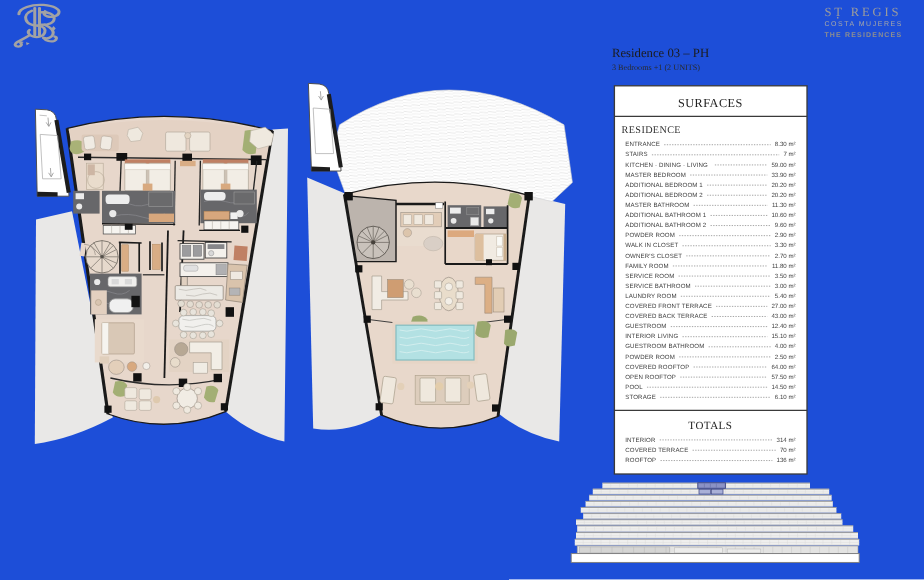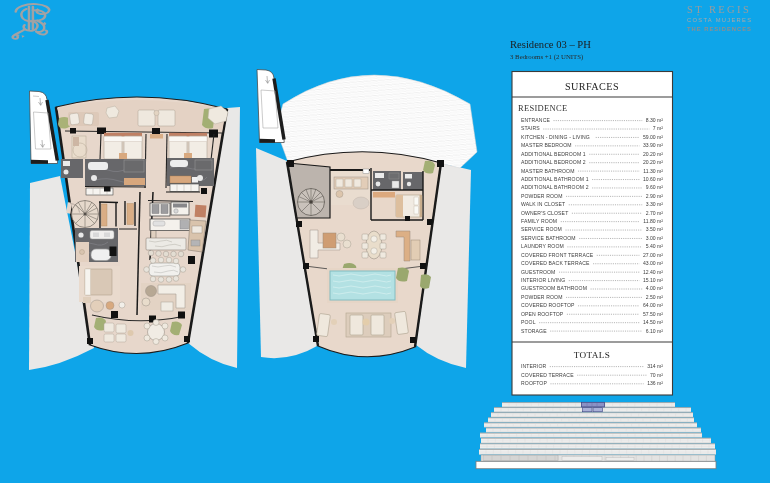--- a/index.html
+++ b/index.html
@@ -1,16 +1,16 @@
 <!DOCTYPE html>
 <html><head>
 <meta charset="utf-8">
 <style>
   html,body{margin:0;padding:0;background:#ffffff;}
-  #page{position:relative;width:770px;height:483px;background:#0ea5e9;overflow:hidden;
+  #page{position:relative;width:770px;height:483px;background:#1d4ed8;overflow:hidden;
         font-family:"Liberation Sans",sans-serif;}
   svg{position:absolute;left:0;top:0;}
   .lbl{font-family:"Liberation Sans",sans-serif;font-size:5.1px;letter-spacing:0.12px;fill:#3d3d3d;}
   .val{font-family:"Liberation Sans",sans-serif;font-size:5.1px;fill:#3d3d3d;}
   .ser{font-family:"Liberation Serif",serif;}
 </style>
 </head>
 <body>
 <div id="page">
 <svg width="770" height="483" viewBox="0 0 770 483">

